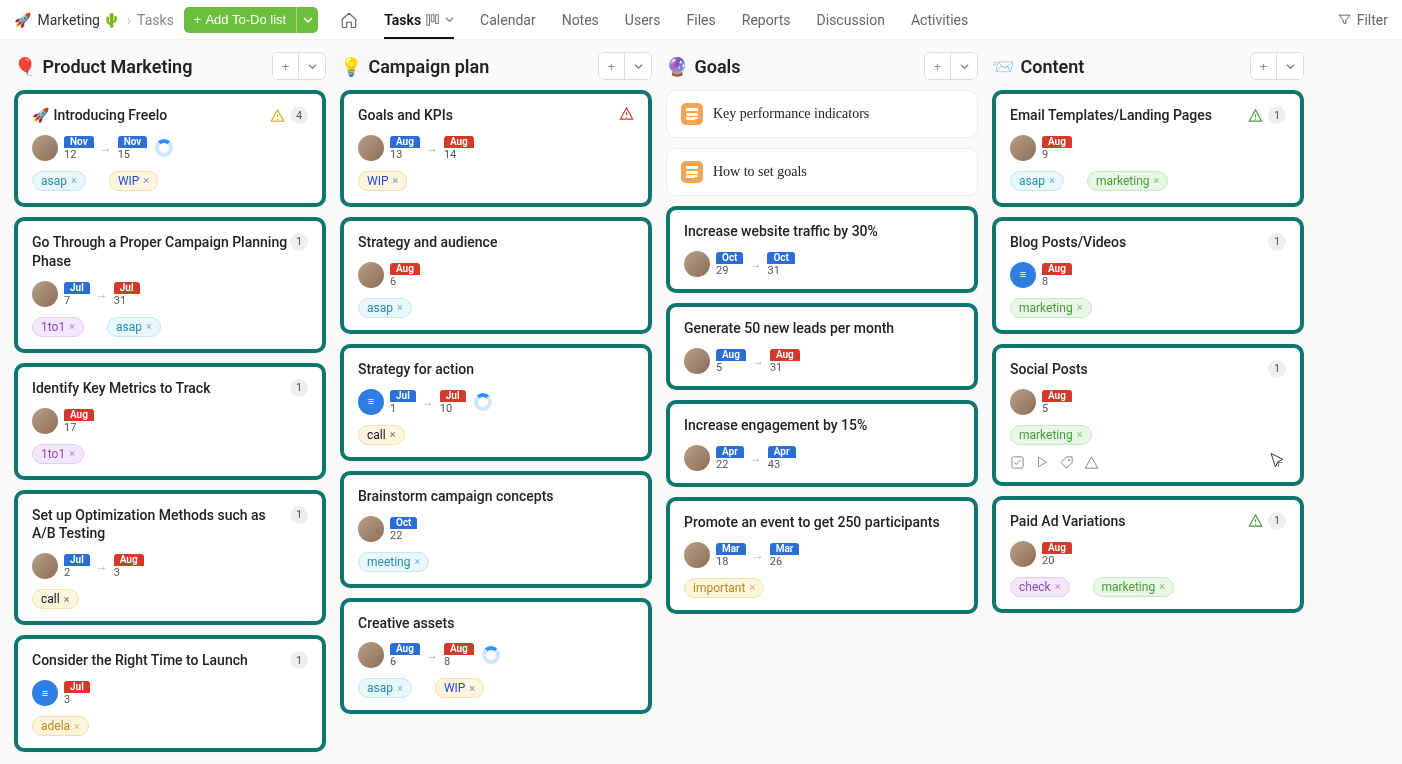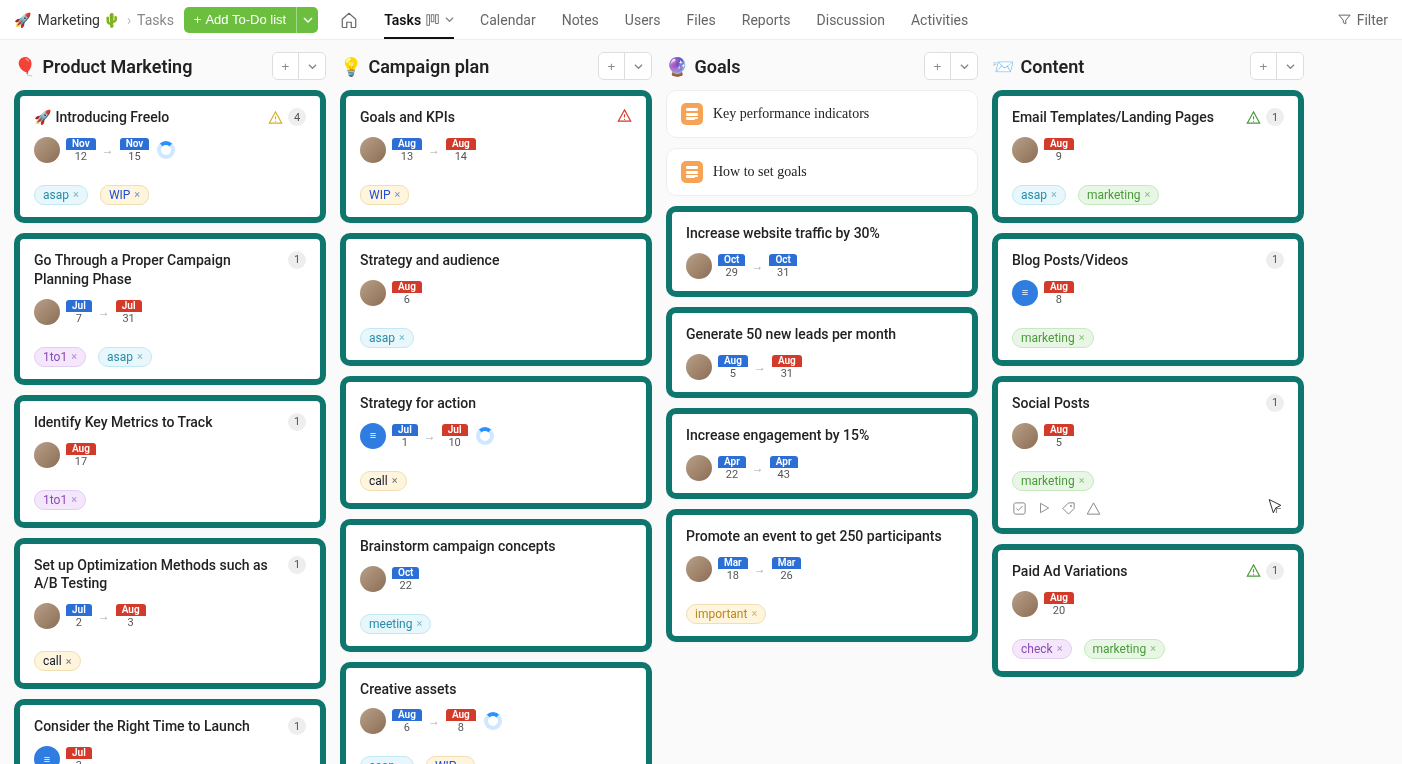--- a/index.html
+++ b/index.html
@@ -20,36 +20,36 @@
 .nav-item .kanban-icon { width:14px; height:14px; }
 .filter { margin-left: auto; display: flex; align-items: center; gap: 5px; color: #666; cursor: pointer; font-size: 14px; }
 .board { display: flex; gap: 14px; padding: 12px 14px; align-items: flex-start; overflow-x:auto; }
 .column { width: 312px; flex-shrink: 0; }
 .col-header { display:flex; align-items:center; font-size:18px; font-weight:600; color:#222; margin-bottom:10px; }
 .col-header .emoji { margin-right:6px; font-size:18px; }
 .col-header-actions { margin-left:auto; display:flex; border:1px solid #ddd; border-radius:6px; overflow:hidden; }
 .col-header-actions button { background:#fff; border:none; width:26px; height:26px; color:#888; display:flex; align-items:center; justify-content:center; cursor:pointer; }
 .col-header-actions button:first-child { border-right:1px solid #ddd; }
 .cards { display:flex; flex-direction:column; gap:10px; }
-.card { background:#fff; border:6px solid #0f766e; border-radius:10px; padding:12px 14px; box-shadow: 0 1px 2px rgba(0,0,0,.03); }
+.card { background:#fff; border:4px solid #0f766e; border-radius:10px; padding:12px 14px; box-shadow: 0 1px 2px rgba(0,0,0,.03); }
 .card-title-row { display:flex; align-items:flex-start; }
 .card-title { font-size:14px; color:#222; line-height:1.35; font-weight:500; }
 .card-title .t-emoji { margin-right:4px; }
 .title-right { margin-left:auto; display:flex; align-items:center; gap:5px; }
 .warn-tri { width:15px; height:15px; }
 .count-badge { background:#eee; color:#555; border-radius:50%; width:18px; height:18px; display:flex; align-items:center; justify-content:center; font-size:11px; }
 .meta-row { display:flex; align-items:center; gap:6px; margin-top:10px; }
 .avatar { width:26px; height:26px; border-radius:50%; background:linear-gradient(135deg,#b8a088,#8c6d54); flex-shrink:0; }
 .avatar.blue { background:#2f7de0; display:flex; align-items:center; justify-content:center; color:#fff; font-size:11px; font-weight:700; }
-.date-chip { display:flex; flex-direction:column; align-items:center; line-height:1; }
+.date-chip { display:flex; flex-direction:column; align-items:flex-start; line-height:1; }
 .date-chip .m { background:var(--dc); color:#fff; font-size:10px; padding:1px 6px; border-radius:3px 3px 0 0; font-weight:600; }
 .date-chip .d { color:#555; font-size:11px; margin-top:1px; }
 .arrow { color:#aaa; font-size:12px; }
 .spinner { width:18px; height:18px; border-radius:50%; border:4px solid #cfe7ff; border-top-color:#2a92ff; margin-left:2px; }
-.tags-row { display:flex; gap:12px; margin-top:22px; flex-wrap:wrap; }
+.tags-row { display:flex; gap:23px; margin-top:10px; flex-wrap:wrap; }
 .tag { font-size:12px; padding:2px 8px; border-radius:12px; display:inline-flex; align-items:center; gap:4px; border:1px solid; }
 .tag .x { opacity:.6; font-size:11px; }
 .tag-asap { background:#e7f7fb; color:#2a8ca8; border-color:#c2e8f1; }
 .tag-wip { background:#fff4dc; color:#1d4ed8; border-color:#f0dfb0;border-radius:9px; }
 .tag-1to1 { background:#f4e7fb; color:#8a4bb5; border-color:#e5cdf1;align-items:center; }
 .tag-call { background:#fff4dc; color:#0f172a; border-color:#f0dfb0; }
 .tag-adela { background:#fff4dc; color:#b78a22; border-color:#f0dfb0; }
 .tag-meeting { background:#e7f7fb; color:#2a8ca8; border-color:#c2e8f1; }
 .tag-marketing { background:#e8f7e5; color:#4a9a3a; border-color:#c6e9bf; }
 .tag-important { background:#fff4dc; color:#b78a22; border-color:#f0dfb0; }

